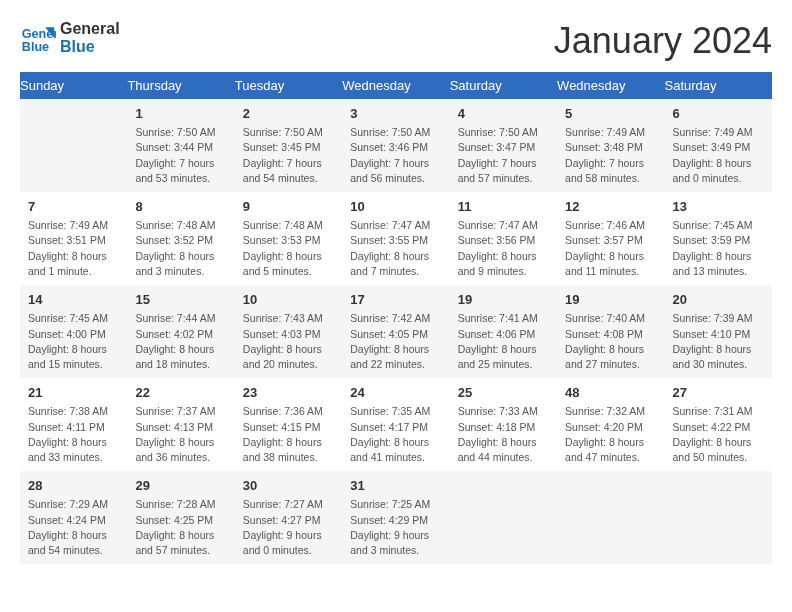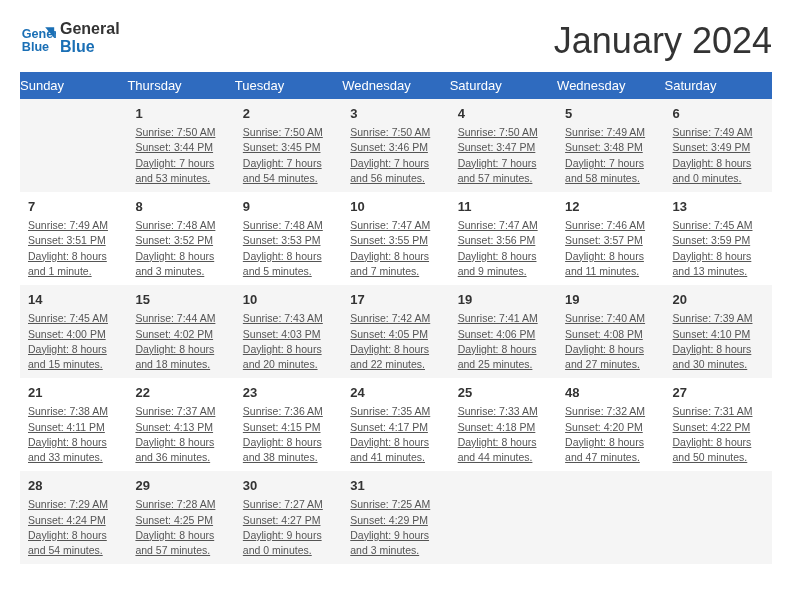--- a/index.html
+++ b/index.html
@@ -71,21 +71,20 @@
       font-size: 13px;
       font-weight: bold;
       color: #333;
       display: block;
       margin-bottom: 2px;
     }
     .day-info {
       font-size: 10.5px;
       color: #555;
       line-height: 1.45;
-      text-decoration: underline;
     }
   </style>
 </head>
 <body>
 
 <div class="header-section">
   <div class="logo">
     <svg class="logo-icon" viewBox="0 0 40 40">
       <text x="2" y="20" font-size="14" font-weight="bold" fill="#1a6fb5">General</text>
       <text x="2" y="34" font-size="14" font-weight="bold" fill="#1a6fb5">Blue</text>

